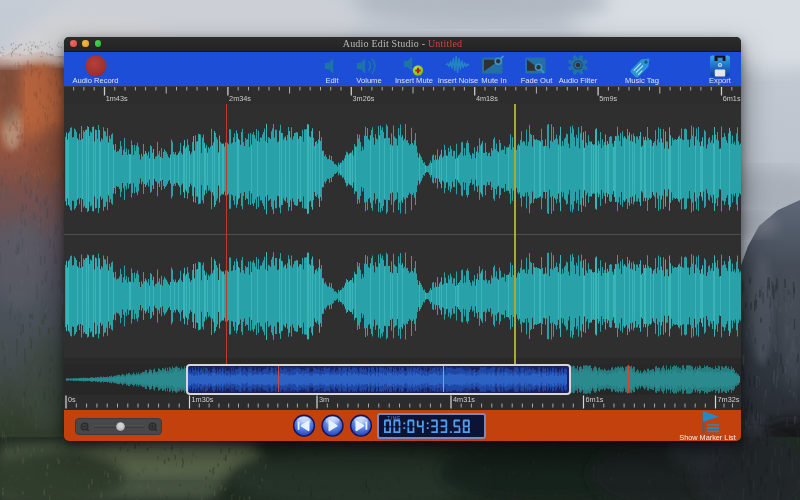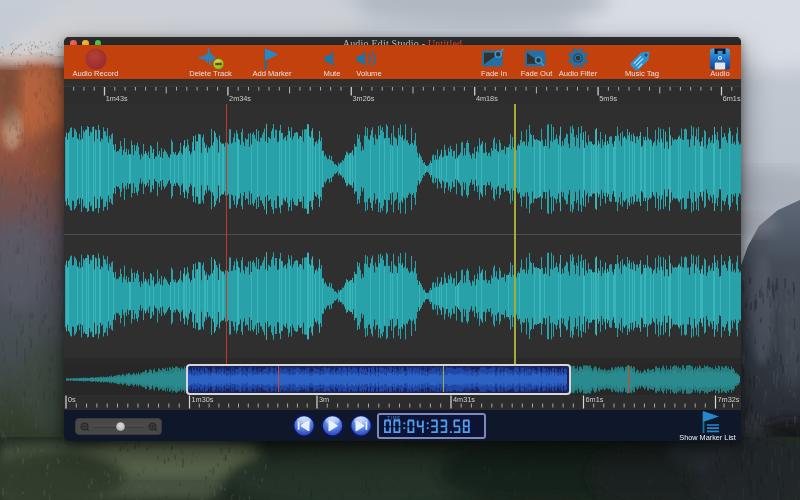--- a/index.html
+++ b/index.html
@@ -6,32 +6,32 @@
   font-family:"Liberation Sans",sans-serif;}
 #wall{position:absolute;left:0;top:0;width:800px;height:500px;}
 #win{position:absolute;left:64px;top:37px;width:677px;height:404px;background:#2f2f2f;
   border-radius:5px;box-shadow:0 14px 30px rgba(0,0,0,.5),0 3px 10px rgba(0,0,0,.4);overflow:hidden;}
 #titlebar{position:absolute;left:0;top:0;width:677px;height:14px;
   background:linear-gradient(#2c2c2c,#232323);border-bottom:1px solid #161616;}
 .tl{position:absolute;top:3.2px;width:6.6px;height:6.6px;border-radius:50%;}
 #title{position:absolute;left:0;top:1px;width:677px;text-align:center;
   font-family:"Liberation Serif",serif;font-size:10px;color:#b9b9b9;letter-spacing:0.2px;}
 #title b{color:#cd4638;font-weight:normal;margin-top:32px;}
-#toolbar{position:absolute;left:0;top:8px;width:677px;height:34px;background:#c2410c;}
+#toolbar{position:absolute;left:0;top:15px;width:677px;height:34px;background:#1d4ed8;}
 .titem{position:absolute;top:0;height:34px;}
 .titem svg{position:absolute;left:50%;transform:translateX(-50%);top:2px;}
 .titem .lb{position:absolute;top:23.5px;left:50%;transform:translateX(-50%);
   font-size:7.6px;color:#e2e2e2;white-space:nowrap;}
 #ruler1{position:absolute;left:0;top:49px;width:677px;height:18px;background:#2d2d2d;}
 #tracks{position:absolute;left:0;top:67px;width:677px;height:254px;background:#2f2f2f;}
 #overview{position:absolute;left:0;top:326.5px;width:677px;height:31px;background:#272727;}
 #selbox{position:absolute;left:122px;top:0px;width:385px;height:31px;box-sizing:border-box;
   border:2px solid #d6d6d6;border-radius:4px;background:#1a2058;}
 #ruler2{position:absolute;left:0;top:357.5px;width:677px;height:14.5px;background:#2c2c2c;}
-#bottombar{position:absolute;left:0;top:372px;width:677px;height:32px;background:#0f172a;
+#bottombar{position:absolute;left:0;top:372px;width:677px;height:32px;background:#c2410c;
   border-top:1px solid #2a2a2a;box-sizing:border-box;}
 #sliderpanel{position:absolute;left:11px;top:8px;width:87px;height:17px;background:#484848;
   border:1px solid #3a3a3a;border-radius:4px;box-sizing:border-box;}
 #timepanel{position:absolute;left:313px;top:3px;width:109px;height:26px;background:#0d1335;
   border:2px solid #7d88bd;border-radius:3px;box-sizing:border-box;}
 #mlist{position:absolute;left:610px;top:0px;width:67px;height:32px;}
 #mlist .lb{position:absolute;top:23px;width:100%;text-align:center;font-size:7.3px;color:#efefef;white-space:nowrap;}
 .vline{position:absolute;width:1.4px;}
 </style>
 </head>
@@ -157,61 +157,60 @@
         <svg width="26" height="24" viewBox="0 0 26 24">
           <radialGradient id="rg" cx="0.42" cy="0.38" r="0.8">
             <stop offset="0" stop-color="#b53f3a"></stop>
             <stop offset="0.65" stop-color="#9e302d"></stop>
             <stop offset="1" stop-color="#852723"></stop>
           </radialGradient>
           <circle cx="13" cy="12" r="10.6" fill="url(#rg)"></circle>
         </svg>
         <span class="lb">Audio Record</span>
       </div>
-      <div class="titem" style="left: 115.5px; width: 62px;">
-        <svg width="28" height="24" viewBox="0 0 28 24">
-          <path d="M0,0.4 L1.4,-1.2 L2.8,1 L4.2,-2 L5.6,1.8 L7,-3.4 L8.3,4 L9.6,-9.8 L10.8,6.8 L12,-4.6 L13.4,3 L14.8,-1.6 L16,1" transform="translate(2,11)" stroke="#2585c0" stroke-width="1.5" fill="none" stroke-linejoin="round"></path>
-          <radialGradient id="bg21.5" cx="0.4" cy="0.35" r="0.8">
+      <div class="titem" style="left: 251px; width: 34px;">
+        <svg width="18" height="24" viewBox="0 0 18 24">
+          <path d="M-6.2,-3 L-2.6,-3 L2.2,-7.6 L2.2,7.6 L-2.6,3 L-6.2,3 Z" transform="translate(8,12) scale(1)" fill="#1d74a6"></path>
+        </svg>
+        <span class="lb">Edit</span>
+      </div>
+      <div class="titem" style="left: 284px; width: 42px;">
+        <svg width="26" height="24" viewBox="0 0 26 24">
+          <path d="M-6.2,-3 L-2.6,-3 L2.2,-7.6 L2.2,7.6 L-2.6,3 L-6.2,3 Z" transform="translate(7,12) scale(1)" fill="#1d74a6"></path>
+          <path d="M12.5,7.2 A7,7 0 0 1 12.5,16.8 M16,4.6 A11,11 0 0 1 16,19.4" stroke="#1d74a6" stroke-width="1.6" fill="none"></path>
+        </svg>
+        <span class="lb">Volume</span>
+      </div>
+      <div class="titem" style="left: 321px; width: 58px;">
+        <svg width="26" height="26" viewBox="0 0 26 26">
+          <path d="M-6.2,-3 L-2.6,-3 L2.2,-7.6 L2.2,7.6 L-2.6,3 L-6.2,3 Z" transform="translate(9,10) scale(1)" fill="#1d74a6"></path>
+          <radialGradient id="bg17" cx="0.4" cy="0.35" r="0.8">
             <stop offset="0" stop-color="#c4ec42"></stop>
             <stop offset="0.6" stop-color="#8cc828"></stop>
             <stop offset="1" stop-color="#5f9c14"></stop>
           </radialGradient>
-          <circle cx="21.5" cy="17" r="5.2" fill="url(#bg21.5)"></circle>
-          <path d="M18.3,17 h6.4" stroke="#7a3c00" stroke-width="2.6"></path>
-        </svg>
-        <span class="lb">Delete Track</span>
-      </div>
-      <div class="titem" style="left: 178px; width: 60px;">
-        <svg width="22" height="24" viewBox="0 0 22 24">
-          <path d="M4.6,2 L4.6,23" stroke="#1d6fa0" stroke-width="2"></path>
-          <path d="M4,1.5 L17.5,7.5 L4,13.5 Z" fill="#2389cb"></path>
-        </svg>
-        <span class="lb">Add Marker</span>
-      </div>
-      <div class="titem" style="left: 251px; width: 34px;">
-        <svg width="18" height="24" viewBox="0 0 18 24">
-          <path d="M-6.2,-3 L-2.6,-3 L2.2,-7.6 L2.2,7.6 L-2.6,3 L-6.2,3 Z" transform="translate(8,12) scale(1)" fill="#1d74a6"></path>
-        </svg>
-        <span class="lb">Mute</span>
-      </div>
-      <div class="titem" style="left: 284px; width: 42px;">
-        <svg width="26" height="24" viewBox="0 0 26 24">
-          <path d="M-6.2,-3 L-2.6,-3 L2.2,-7.6 L2.2,7.6 L-2.6,3 L-6.2,3 Z" transform="translate(7,12) scale(1)" fill="#1d74a6"></path>
-          <path d="M12.5,7.2 A7,7 0 0 1 12.5,16.8 M16,4.6 A11,11 0 0 1 16,19.4" stroke="#1d74a6" stroke-width="1.6" fill="none"></path>
-        </svg>
-        <span class="lb">Volume</span>
+          <circle cx="17" cy="16.5" r="5.2" fill="url(#bg17)"></circle>
+          <path d="M14.3,16.5 h5.4 M17,13.8 v5.4" stroke="#bb1e00" stroke-width="2.2"></path>
+        </svg>
+        <span class="lb">Insert Mute</span>
+      </div>
+      <div class="titem" style="left: 365px; width: 58px;">
+        <svg width="26" height="24" viewBox="0 0 26 24">
+          <path d="M1,11 L2.8,9.5 L4.2,12.5 L5.6,7.5 L7,14 L8.4,4.5 L9.8,16.5 L11.2,2.5 L12.6,18.5 L14,4.5 L15.4,15 L16.8,7 L18.2,13.5 L19.6,9 L21,12.2 L22.6,10.2 L24,11.4" stroke="#2585c0" stroke-width="1.5" fill="none" stroke-linejoin="round"></path>
+        </svg>
+        <span class="lb">Insert Noise</span>
       </div>
       <div class="titem" style="left: 408px; width: 44px;">
         <svg width="26" height="24" viewBox="0 0 26 24">
           <rect x="1" y="3.5" width="20.5" height="16" rx="1.5" fill="#2470a4"></rect>
           <path d="M3,17.2 L3,5.8 L19,5.8 Z" fill="#313131"></path>
           <circle cx="17.2" cy="7.2" r="3" fill="#313131" stroke="#3b95cc" stroke-width="1.6"></circle>
           <path d="M19.5,4.8 L22.5,1.8" stroke="#3b95cc" stroke-width="1.8"></path>
         </svg>
-        <span class="lb">Fade In</span>
+        <span class="lb">Mute In</span>
       </div>
       <div class="titem" style="left: 448.5px; width: 48px; text-align: right;">
         <svg width="26" height="24" viewBox="0 0 26 24">
           <rect x="1" y="3.5" width="20.5" height="16" rx="1.5" fill="#2470a4"></rect>
           <path d="M3,5.8 L18,16.8 L3,16.8 Z" fill="#313131"></path>
           <circle cx="14.5" cy="13.2" r="3" fill="#313131" stroke="#3b95cc" stroke-width="1.6"></circle>
           <path d="M16.8,15.6 L20,18.8" stroke="#3b95cc" stroke-width="1.8"></path>
         </svg>
         <span class="lb">Fade Out</span>
       </div>
@@ -249,21 +248,21 @@
             <stop offset="0" stop-color="#3fa8e8"></stop>
             <stop offset="0.5" stop-color="#1f71c8"></stop>
             <stop offset="1" stop-color="#123f97"></stop>
           </linearGradient>
           <rect x="2" y="1.5" width="20" height="21" rx="2.5" fill="url(#fd)"></rect>
           <path d="M6.5,1.5 L17.5,1.5 L17.5,7 L14.6,7 L14.6,3.8 L9.6,3.8 L9.6,7 L6.5,7 Z" fill="#10161c"></path>
           <circle cx="12" cy="11" r="2.1" fill="#cfe2ee"></circle>
           <circle cx="12" cy="11" r="0.9" fill="#2a72b8"></circle>
           <rect x="6.8" y="15.5" width="10.4" height="7" rx="1" fill="#e4e6e8"></rect>
         </svg>
-        <span class="lb">Audio</span>
+        <span class="lb">Export</span>
       </div>
     </div>
   <svg id="ruler1" viewBox="0 0 677 18">
       <path d="M0 0.5L677 0.5" stroke="#3a3a3a" stroke-width="1"></path>
       <path d="M9.7 1L9.7 4.5M19.9 1L19.9 4.5M30.2 1L30.2 4.5M50.8 1L50.8 4.5M61.1 1L61.1 4.5M71.4 1L71.4 4.5M81.6 1L81.6 4.5M91.9 1L91.9 4.5M112.5 1L112.5 4.5M122.8 1L122.8 4.5M133.1 1L133.1 4.5M143.3 1L143.3 4.5M153.6 1L153.6 4.5M174.2 1L174.2 4.5M184.5 1L184.5 4.5M194.8 1L194.8 4.5M205.0 1L205.0 4.5M215.3 1L215.3 4.5M235.9 1L235.9 4.5M246.2 1L246.2 4.5M256.5 1L256.5 4.5M266.7 1L266.7 4.5M277.0 1L277.0 4.5M297.6 1L297.6 4.5M307.9 1L307.9 4.5M318.2 1L318.2 4.5M328.4 1L328.4 4.5M338.7 1L338.7 4.5M359.3 1L359.3 4.5M369.6 1L369.6 4.5M379.9 1L379.9 4.5M390.1 1L390.1 4.5M400.4 1L400.4 4.5M421.0 1L421.0 4.5M431.3 1L431.3 4.5M441.6 1L441.6 4.5M451.8 1L451.8 4.5M462.1 1L462.1 4.5M482.7 1L482.7 4.5M493.0 1L493.0 4.5M503.3 1L503.3 4.5M513.5 1L513.5 4.5M523.8 1L523.8 4.5M544.4 1L544.4 4.5M554.7 1L554.7 4.5M565.0 1L565.0 4.5M575.2 1L575.2 4.5M585.5 1L585.5 4.5M606.1 1L606.1 4.5M616.4 1L616.4 4.5M626.7 1L626.7 4.5M636.9 1L636.9 4.5M647.2 1L647.2 4.5M667.8 1L667.8 4.5" stroke="#a8a8a8" stroke-width="1"></path>
       <path d="M102.2 1L102.2 7.5M225.6 1L225.6 7.5M349.0 1L349.0 7.5M472.4 1L472.4 7.5M595.8 1L595.8 7.5" stroke="#b5b5b5" stroke-width="1"></path>
       <path d="M40.5 1L40.5 9.5M163.9 1L163.9 9.5M287.3 1L287.3 9.5M410.7 1L410.7 9.5M534.1 1L534.1 9.5M657.5 1L657.5 9.5" stroke="#cccccc" stroke-width="1.3"></path>
       <text x="41.7" y="14.5" fill="#cccccc" font-size="7.3px" font-family="&quot;Liberation Sans&quot;,sans-serif">1m43s</text>
       <text x="165.1" y="14.5" fill="#cccccc" font-size="7.3px" font-family="&quot;Liberation Sans&quot;,sans-serif">2m34s</text>
       <text x="288.5" y="14.5" fill="#cccccc" font-size="7.3px" font-family="&quot;Liberation Sans&quot;,sans-serif">3m26s</text>

